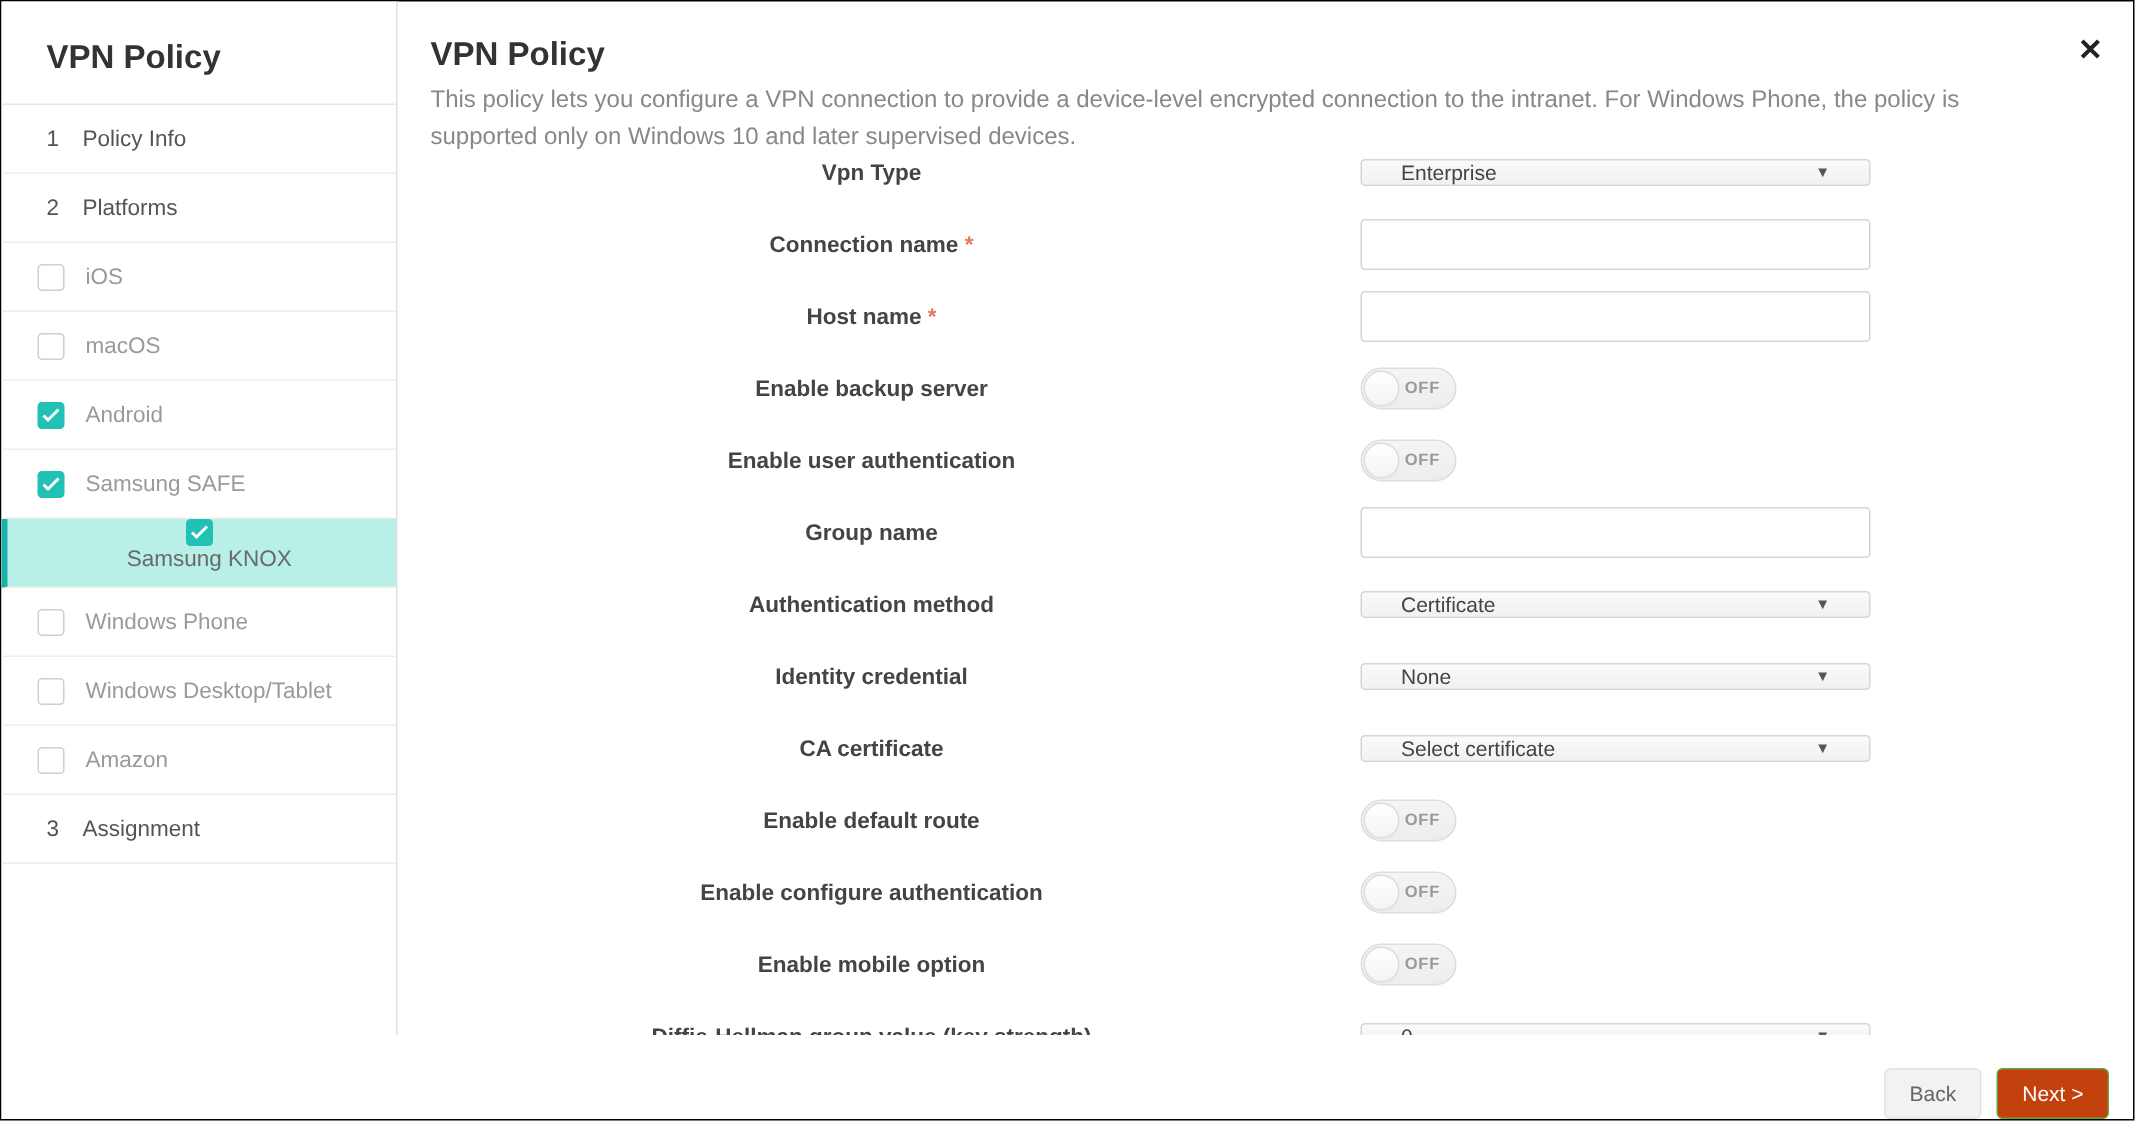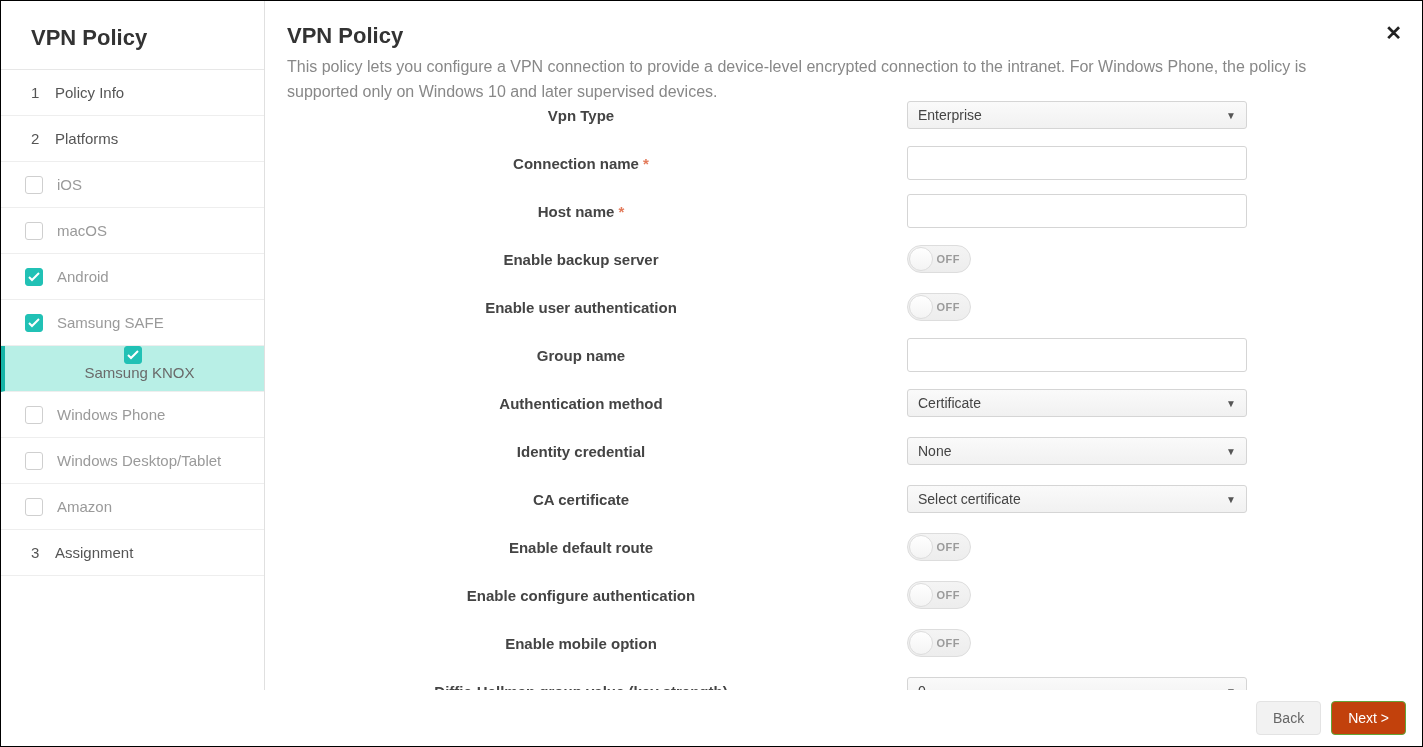--- a/index.html
+++ b/index.html
@@ -50,42 +50,42 @@
     overflow:hidden;
   }
   .row { display:flex; align-items:center; min-height:48px; }
   .row .lbl { width:620px; text-align:center; padding-right:32px; font-size:15px; font-weight:600; color:#444; }
   .row .lbl .req { color:#e37a5a; font-weight:600; }
   .row .ctl { }
 
   
   .text-input { width:340px; height:34px; border:1px solid #d5d5d5; border-radius:3px; padding:4px 10px; font-size:14px; background:#fff; }
   .select {
-    width:340px; height:28px; border:1px solid #d5d5d5; border-radius:3px;
-    background:linear-gradient(#fafafa,#f1f1f1); padding:0 10px; font-size:14px; color:#444;
+    width:340px; height:18px; border:1px solid #d5d5d5; border-radius:3px;
+    background:linear-gradient(#fafafa,#f1f1f1); padding:0 26px; font-size:14px; color:#444;
     display:flex; align-items:center; justify-content:space-between; cursor:pointer;
   }
   .select .caret { font-size:10px; color:#555; }
 
   .toggle {
     width:64px; height:28px; border:1px solid #ddd; border-radius:16px; background:linear-gradient(#f4f4f4,#ededed);
     display:flex; align-items:center; position:relative; cursor:pointer;
   }
   .toggle .knob { width:24px; height:24px; border-radius:50%; background:linear-gradient(#fff,#f4f4f4); border:1px solid #ddd; margin-left:1px; }
   .toggle .txt { position:absolute; right:10px; font-size:11px; font-weight:600; color:#9a9a9a; letter-spacing:.5px; }
 
   
   .close-btn {
     position:absolute; top:20px; right:20px; font-size:20px; font-weight:700; color:#222; cursor:pointer;
   }
 
   
   .footer {
     position:absolute; left:248px; right:0; bottom:0; height:56px;
-    display:flex; align-items:center; justify-content:flex-end; padding-right:16px; gap:10px;
+    display:flex; align-items:flex-end; justify-content:flex-end; padding-right:16px; gap:10px;
     background:#fff;
   }
   .btn { height:34px; padding:0 16px; border-radius:4px; font-size:14px; cursor:pointer; display:inline-flex; align-items:center; }
   .btn-back { background:#f2f2f2; border:1px solid #e3e3e3; color:#666; }
   .btn-next { background:#c2410c; border:1px solid #63a438; color:#fff; font-weight:500; }
 </style>
 </head>
 <body>
 
 <div class="sidebar">

